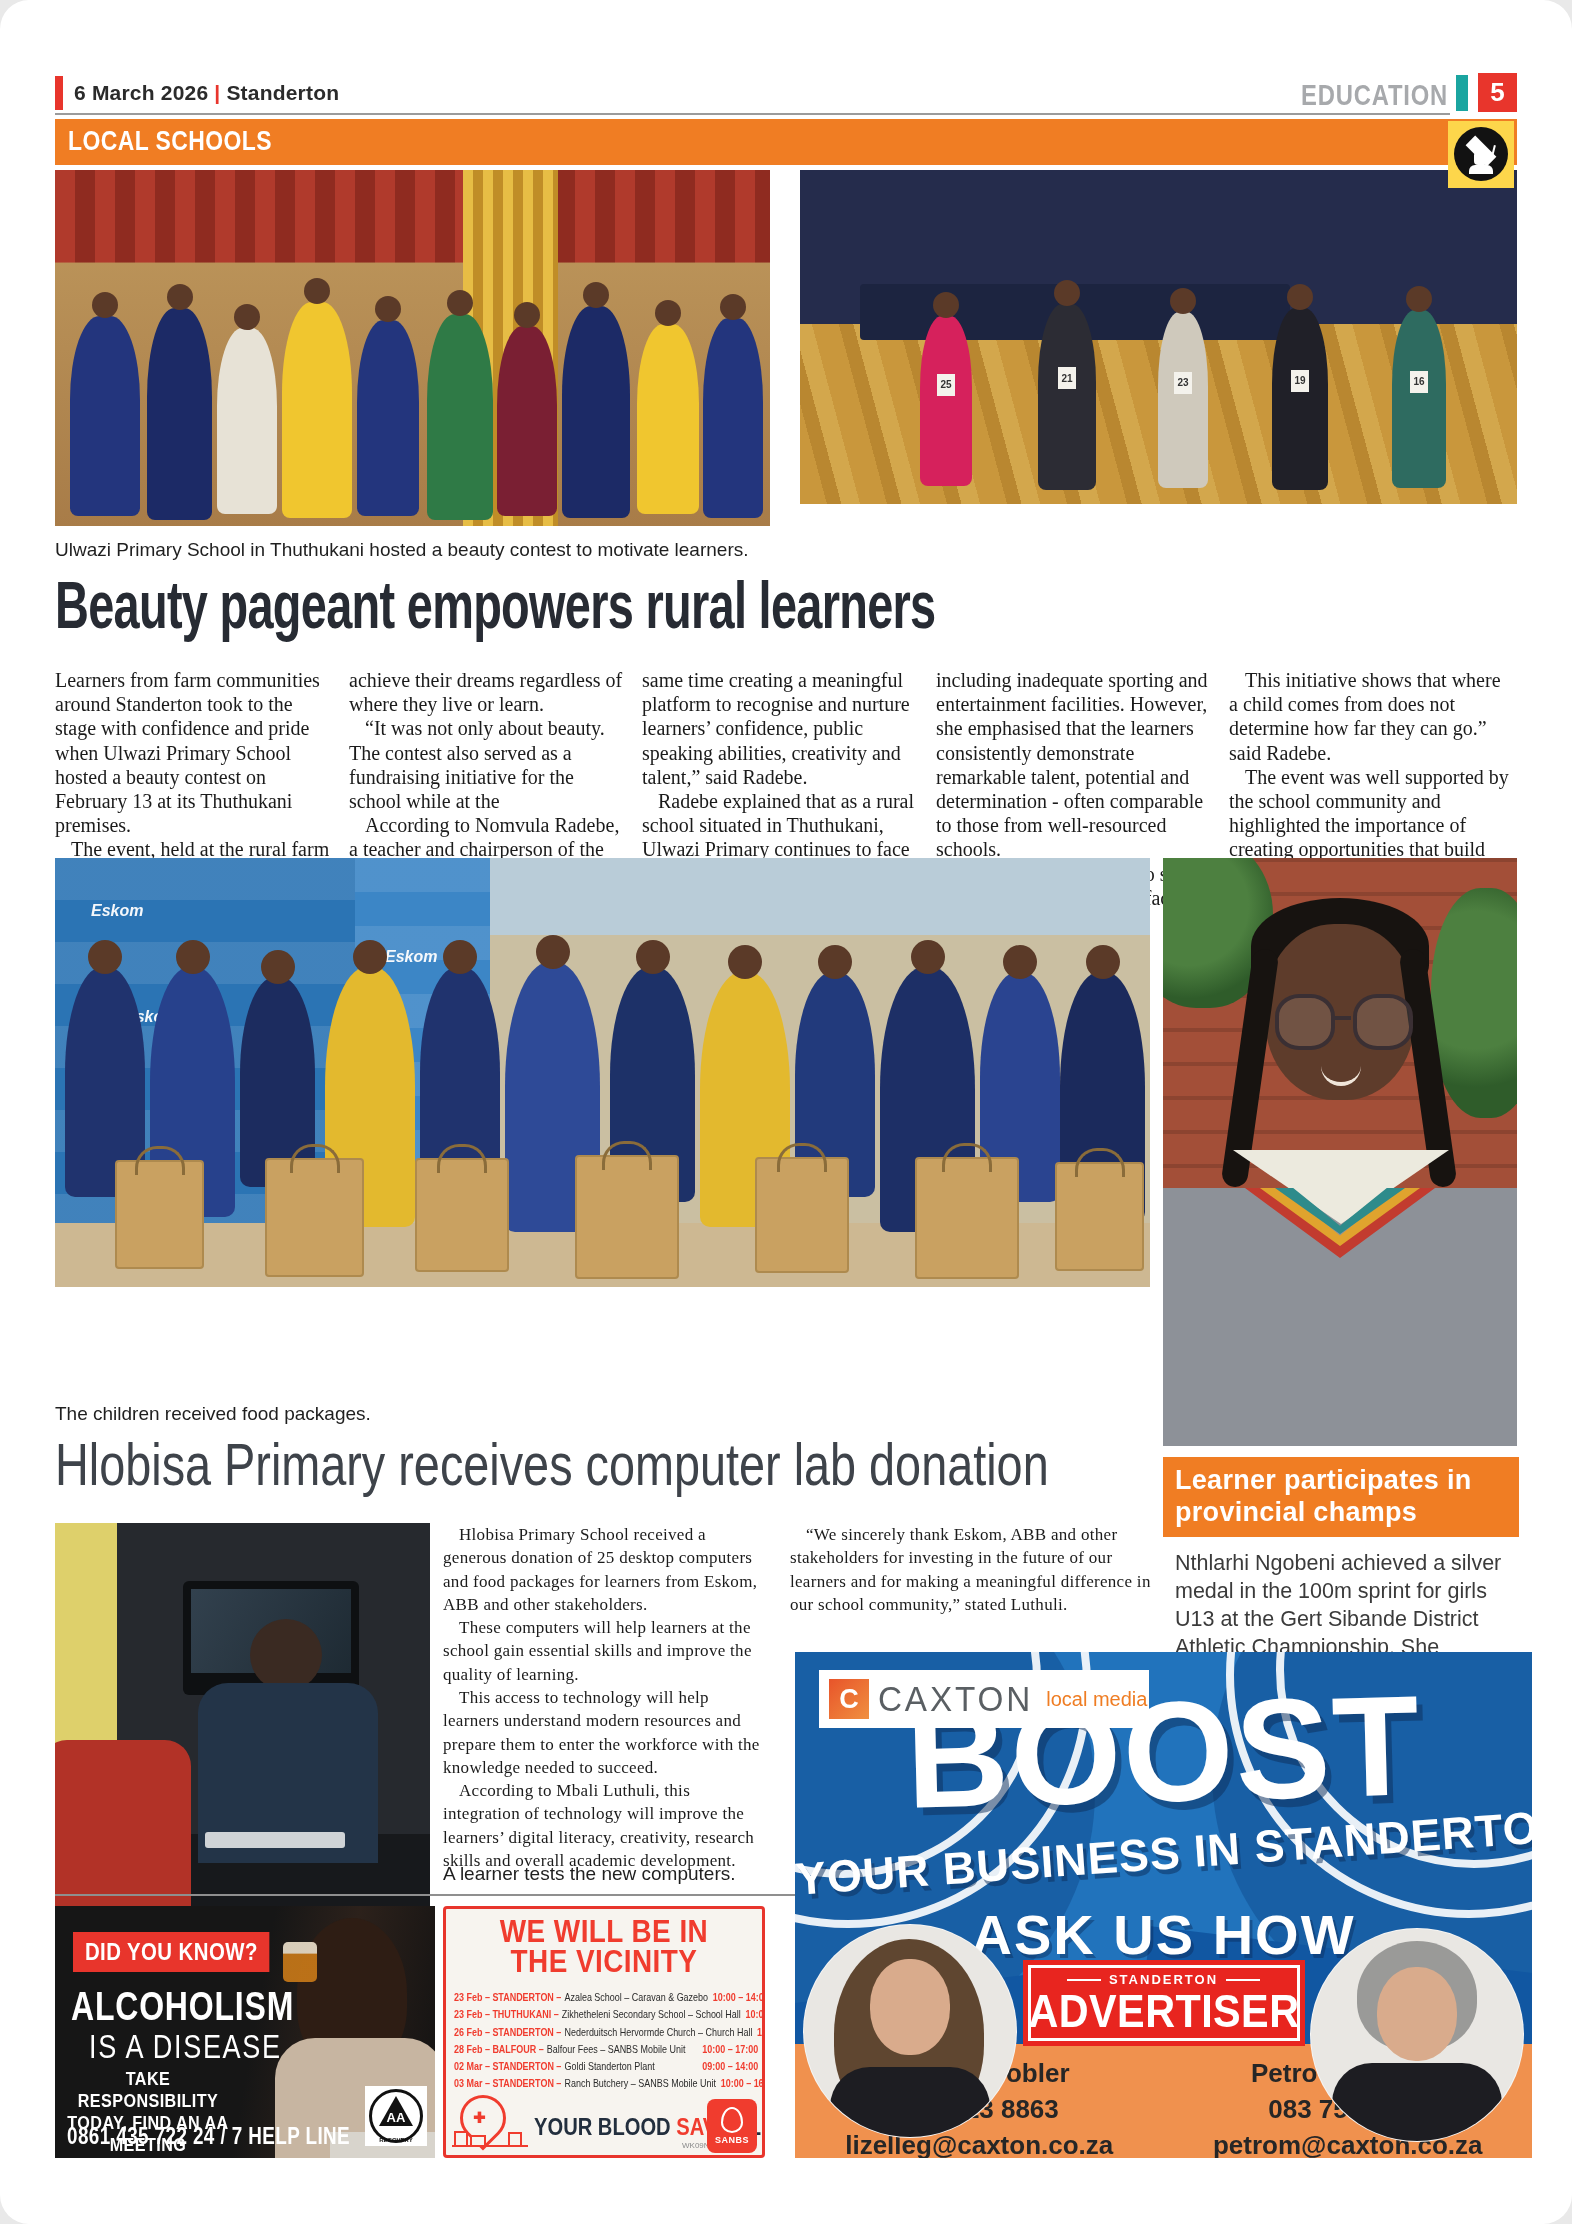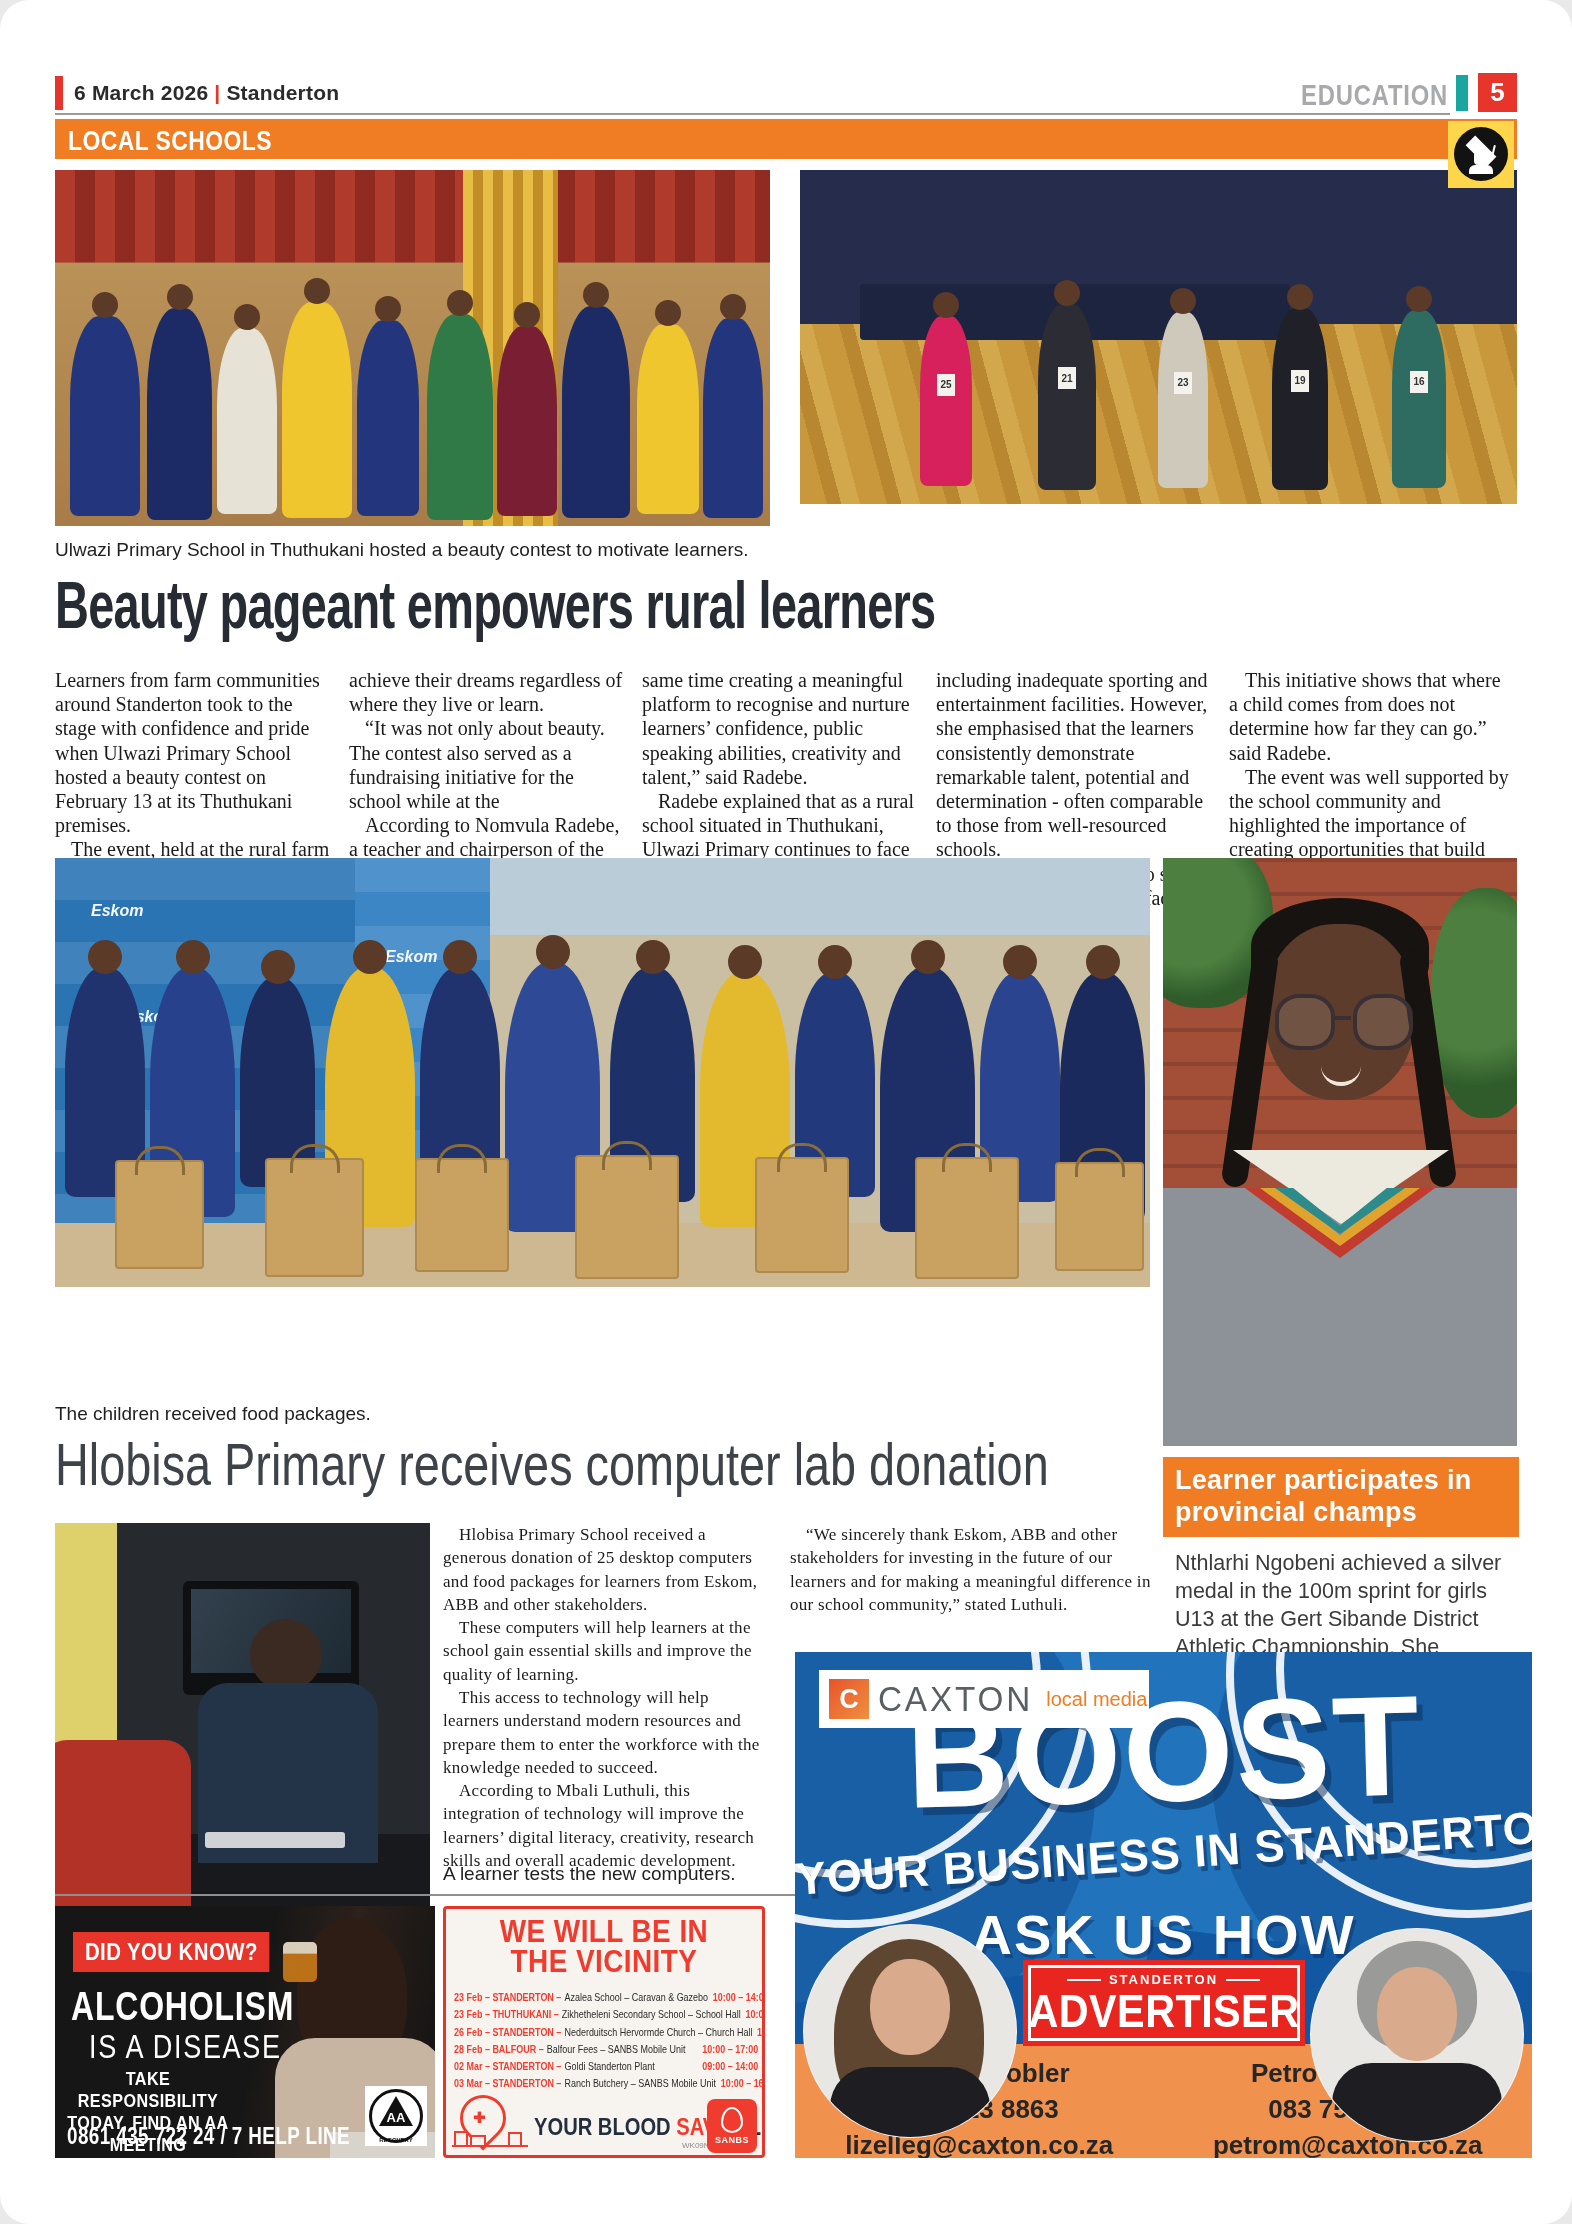--- a/index.html
+++ b/index.html
@@ -13,21 +13,21 @@
   .mast-text{left:74px;top:81px;font-size:21px;color:#2b2b2b;font-weight:600;letter-spacing:.2px;}
   .mast-pipe{color:#e8352c;font-weight:700;padding:0 6px;}
   .education{left:1150px;top:79px;width:298px;text-align:right;font-size:29px;font-weight:700;
              color:#a7a9ac;letter-spacing:1px;transform:scaleX(.82);transform-origin:right top;}
   .teal-bar{left:1456px;top:75px;width:12px;height:36px;background:#1aa5a0;}
   .pagebox{left:1478px;top:73px;width:39px;height:39px;background:#e8352c;color:#fff;
            font-size:26px;font-weight:700;display:flex;align-items:center;justify-content:center;}
   .mast-rule{left:55px;top:113px;width:1395px;height:2px;background:#9b9b9b;}
 
   
-  .banner{left:55px;top:119px;width:1462px;height:40px;background:#f07d23;}
+  .banner{left:55px;top:119px;width:1462px;height:46px;background:#f07d23;}
   .banner-label{position:absolute;left:13px;top:7px;color:#fff;font-size:27px;font-weight:700;
                 letter-spacing:.5px;transform:scaleX(.85);transform-origin:left top;}
   .icon-box{left:1448px;top:121px;width:66px;height:67px;background:#fdd64b;z-index:6;}
   .icon-circle{position:absolute;left:6px;top:6px;width:54px;height:54px;border-radius:50%;background:#121212;}
   .cap-board{position:absolute;left:12px;top:9px;width:30px;height:30px;background:#fff;
              transform:rotate(45deg) scaleY(.45);}
   .cap-head{position:absolute;left:20px;top:26px;width:14px;height:12px;background:#fff;border-radius:2px 2px 4px 4px;}
   .cap-body{position:absolute;left:15px;top:38px;width:24px;height:9px;background:#fff;border-radius:6px 6px 0 0;}
   .cap-tassel{position:absolute;left:38px;top:18px;width:2px;height:16px;background:#fff;transform:rotate(14deg);}
 

